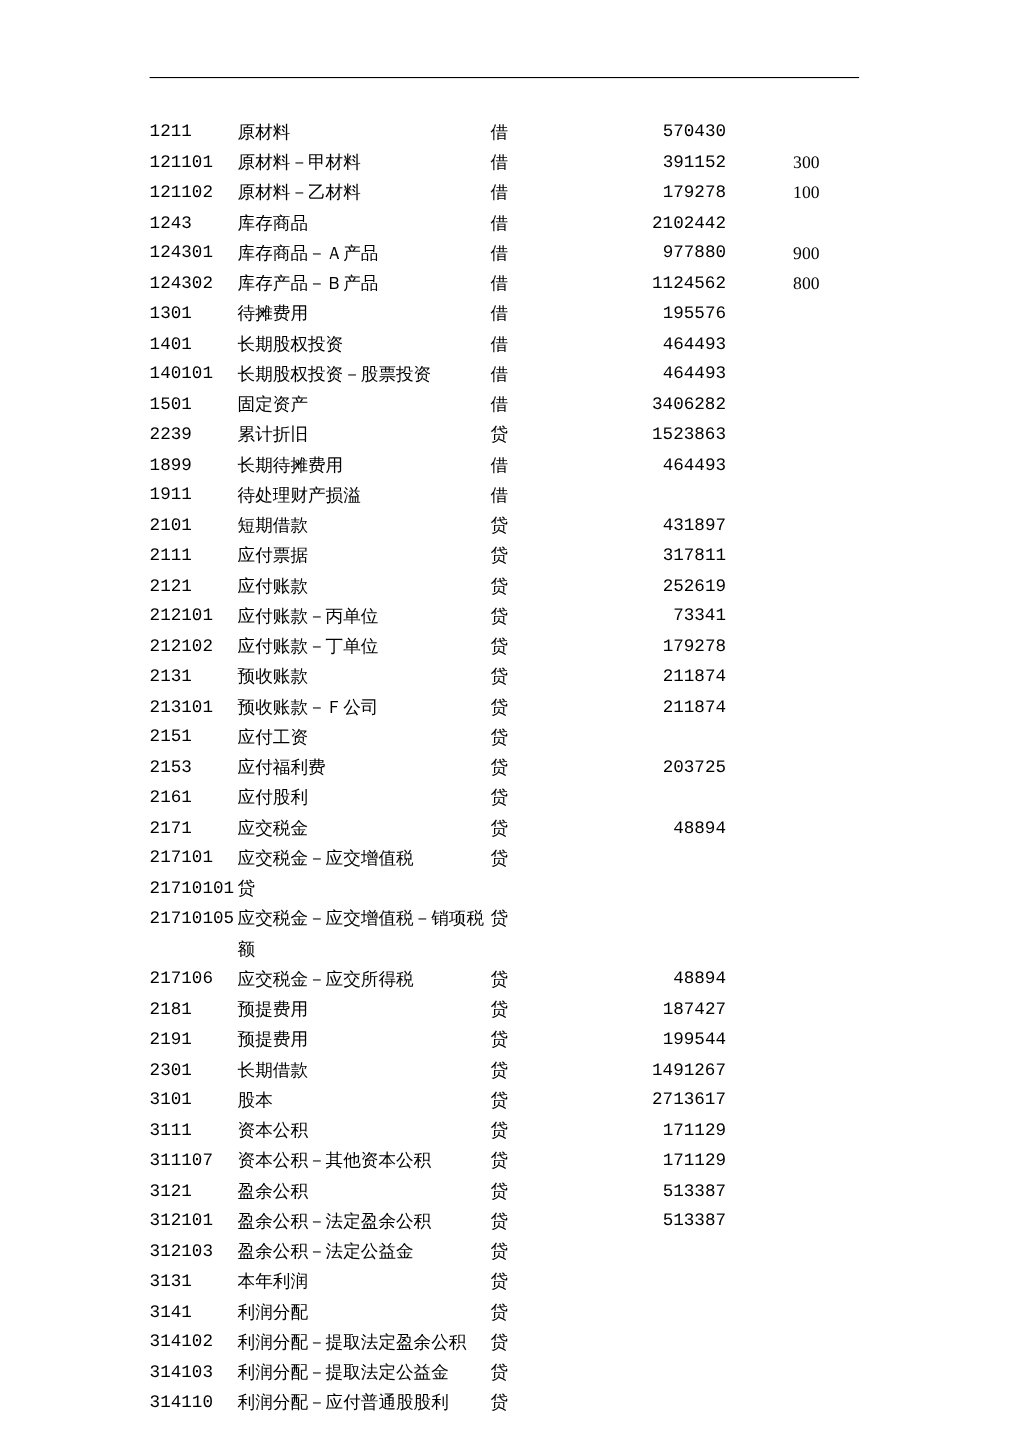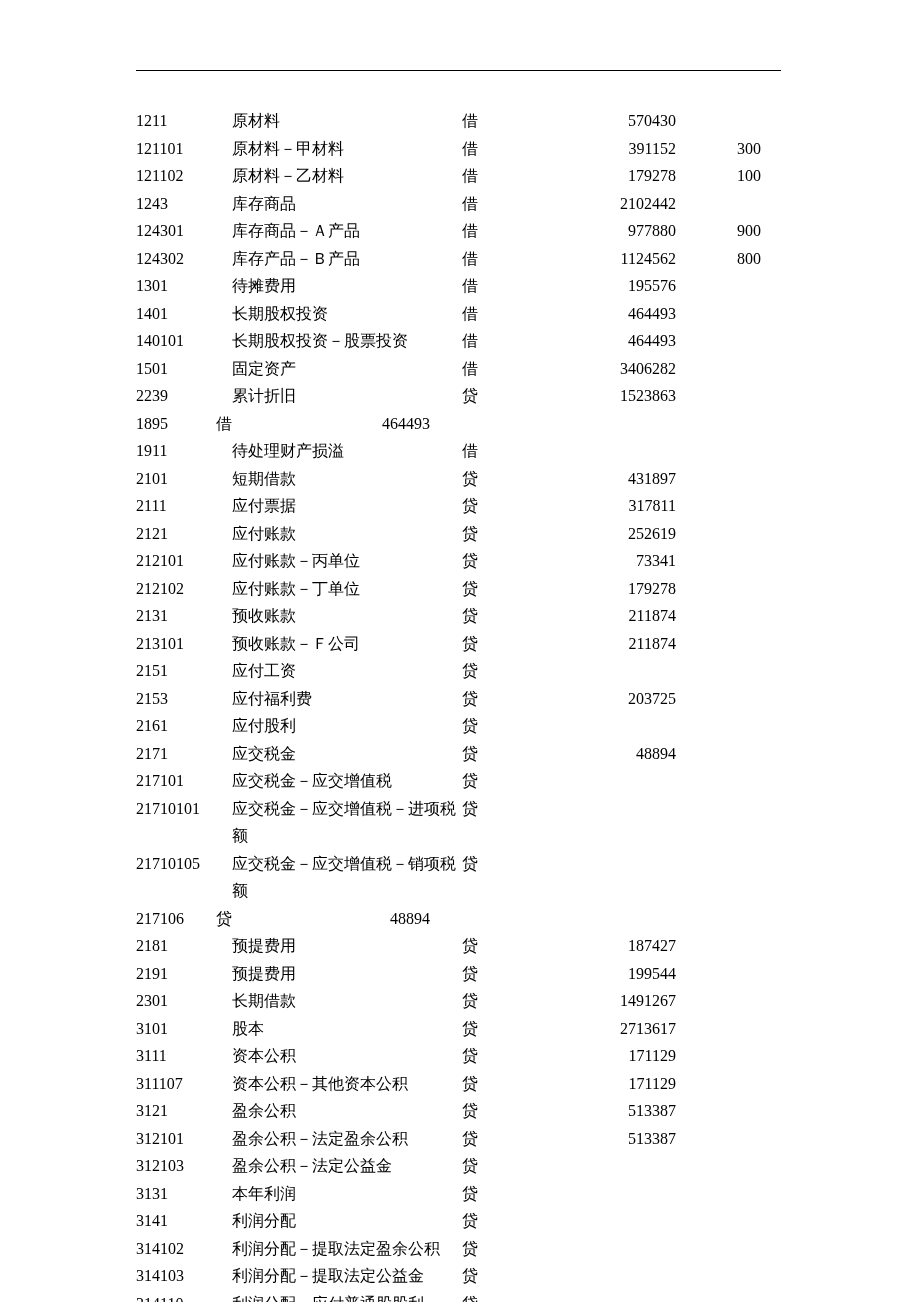--- a/index.html
+++ b/index.html
@@ -15,24 +15,24 @@
     .divider {
       border-top: 1px solid #000;
       margin-bottom: 36px;
       width: 645px;
     }
     .table-wrap { width: 100%; }
     .row {
       display: flex;
       line-height: 27.5px;
     }
-    .col-code { width: 80px; flex-shrink: 0; }
-    .col-name { width: 230px; flex-shrink: 0; margin-left: 16px; }
+    .col-code { width: 80px; flex-shrink: 0; font-family: Liberation Mono, monospace; }
+    .col-name { width: 230px; flex-shrink: 0; }
     .col-dc   { width: 36px; flex-shrink: 0; }
-    .col-amt  { width: 178px; flex-shrink: 0; text-align: right; }
+    .col-amt  { width: 178px; flex-shrink: 0; text-align: right; font-family: Liberation Mono, monospace; }
     .col-qty  { width: 146px; flex-shrink: 0; text-align: center; }
   </style>
 </head>
 <body>
 
 <div class="divider"></div>
 
 <div class="table-wrap" id="table-wrap">
     <div class="row">
       <div class="col-code">1211</div>
@@ -105,21 +105,22 @@
       <div class="col-qty"></div>
     </div>
     <div class="row">
       <div class="col-code">2239</div>
       <div class="col-name">累计折旧</div>
       <div class="col-dc">贷</div>
       <div class="col-amt">1523863</div>
       <div class="col-qty"></div>
     </div>
     <div class="row">
-      <div class="col-code">1895</div>
+      <div class="col-code">1899</div>
+      <div class="col-name">长期待摊费用</div>
       <div class="col-dc">借</div>
       <div class="col-amt">464493</div>
       <div class="col-qty"></div>
     </div>
     <div class="row">
       <div class="col-code">1911</div>
       <div class="col-name">待处理财产损溢</div>
       <div class="col-dc">借</div>
       <div class="col-amt"></div>
       <div class="col-qty"></div>
@@ -202,34 +203,34 @@
     </div>
     <div class="row">
       <div class="col-code">217101</div>
       <div class="col-name">应交税金－应交增值税</div>
       <div class="col-dc">贷</div>
       <div class="col-amt"></div>
       <div class="col-qty"></div>
     </div>
     <div class="row">
       <div class="col-code">21710101</div>
-      <div class="col-name">应交税金－应交增值税－进项税额</div>
       <div class="col-dc">贷</div>
       <div class="col-amt"></div>
       <div class="col-qty"></div>
     </div>
     <div class="row">
       <div class="col-code">21710105</div>
       <div class="col-name">应交税金－应交增值税－销项税额</div>
       <div class="col-dc">贷</div>
       <div class="col-amt"></div>
       <div class="col-qty"></div>
     </div>
     <div class="row">
       <div class="col-code">217106</div>
+      <div class="col-name">应交税金－应交所得税</div>
       <div class="col-dc">贷</div>
       <div class="col-amt">48894</div>
       <div class="col-qty"></div>
     </div>
     <div class="row">
       <div class="col-code">2181</div>
       <div class="col-name">预提费用</div>
       <div class="col-dc">贷</div>
       <div class="col-amt">187427</div>
       <div class="col-qty"></div>

